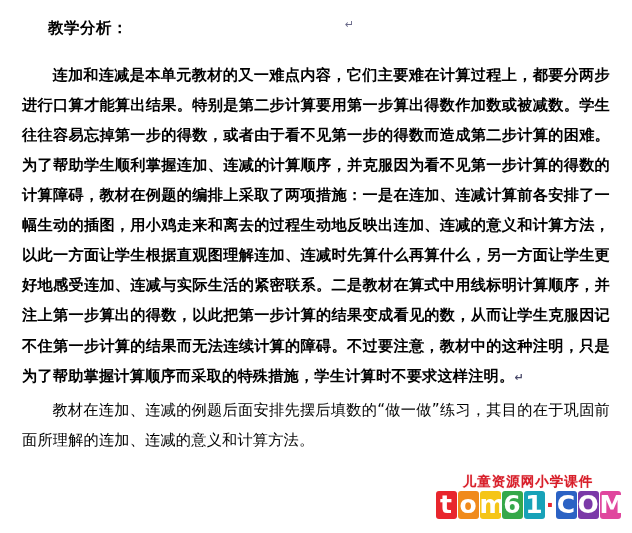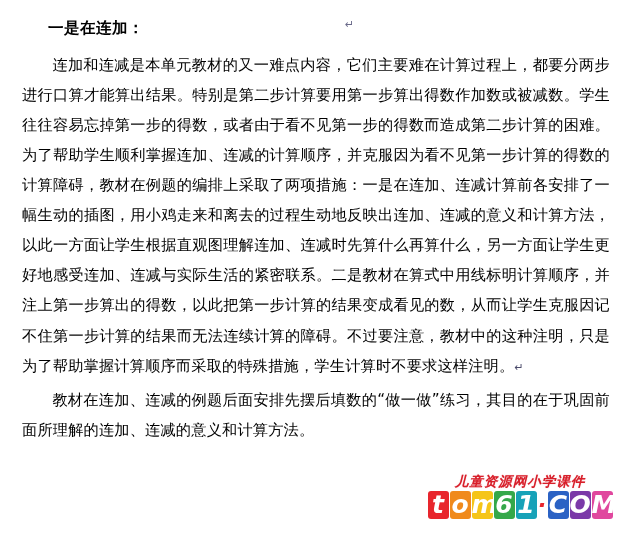--- a/index.html
+++ b/index.html
@@ -41,39 +41,39 @@
     font-size: 15.2px;
     color: #000;
     line-height: 1.98;
     text-align: justify;
     text-justify: inter-ideograph;
     text-indent: 2em;
     margin: 10px 0 0 0;
     letter-spacing: 0.2px;
   }
   .para.p1 {
-    margin-top: 10px;
+    margin-top: 20px;
+    font-weight: bold;
   }
   .para.p2 {
     margin-top: 4px;
   }
   .endmark {
     color: #4a4a6a;
     font-size: 11px;
   }
   
   .watermark {
     position: absolute;
-    right: 8px;
+    right: 0;
     bottom: 4px;
     width: 208px;
     height: 56px;
     text-align: center;
     user-select: none;
-    font-style: italic;
   }
   .wm-top {
     font-size: 13.5px;
     color: #d81f2a;
     font-weight: bold;
     letter-spacing: 1px;
     line-height: 1.2;
     margin-bottom: 2px;
     text-shadow: 0 0 1px rgba(216,31,42,0.4);
   }
@@ -110,21 +110,21 @@
     font-size: 22px;
     color:#e8262d;
     line-height: 28px;
   }
 </style>
 </head>
 <body>
 
 <div class="page">
 
-  <div class="doc-title">一是在连加：</div>
+  <div class="doc-title">教学分析：</div>
 
   <div class="pilcrow">↵</div>
 
   <p class="para p1"><span>连加和连减是本单元教材的又一难点内容，它们主要难在计算过程上，都要分两步进行口算才能算出结果。特别是第二步计算要用第一步算出得数作加数或被减数。学生往往容易忘掉第一步的得数，或者由于看不见第一步的得数而造成第二步计算的困难。为了帮助学生顺利掌握连加、连减的计算顺序，并克服因为看不见第一步计算的得数的计算障碍，教材在例题的编排上采取了两项措施：一是在连加、连减计算前各安排了一幅生动的插图，用小鸡走来和离去的过程生动地反映出连加、连减的意义和计算方法，以此一方面让学生根据直观图理解连加、连减时先算什么再算什么，另一方面让学生更好地感受连加、连减与实际生活的紧密联系。二是教材在算式中用线标明计算顺序，并注上第一步算出的得数，以此把第一步计算的结果变成看见的数，从而让学生克服因记不住第一步计算的结果而无法连续计算的障碍。不过要注意，教材中的这种注明，只是为了帮助掌握计算顺序而采取的特殊措施，学生计算时不要求这样注明。</span><span class="endmark">↵</span></p>
 
   <p class="para p2">教材在连加、连减的例题后面安排先摆后填数的“做一做”练习，其目的在于巩固前面所理解的连加、连减的意义和计算方法。</p>
 
   <div class="watermark">
     <div class="wm-top">儿童资源网小学课件</div>
     <div class="wm-bottom">

